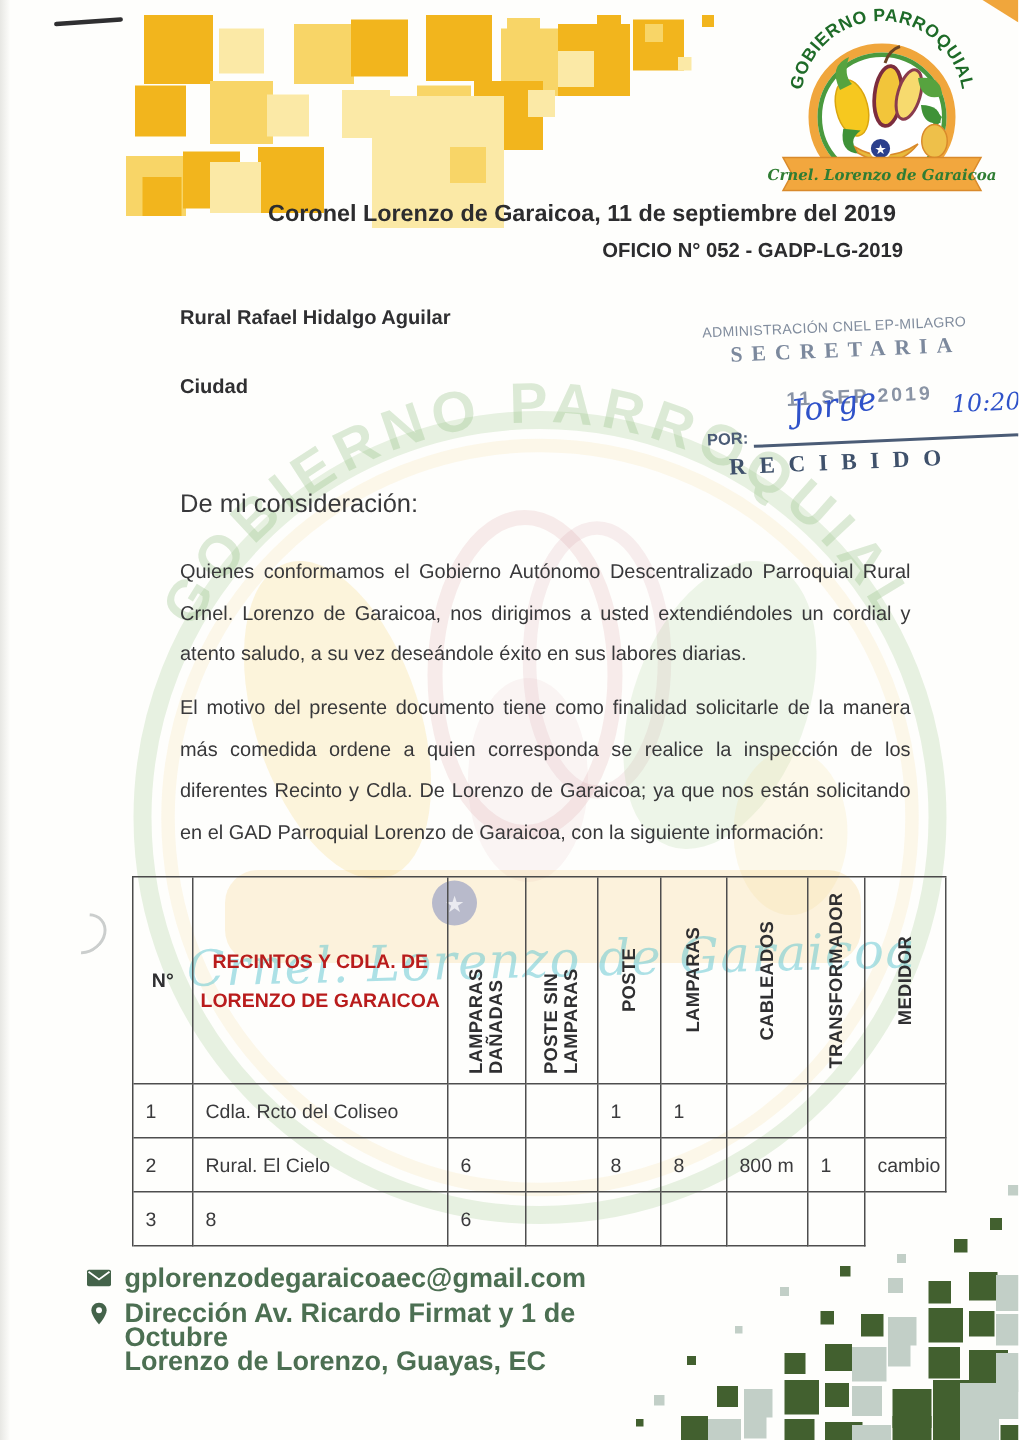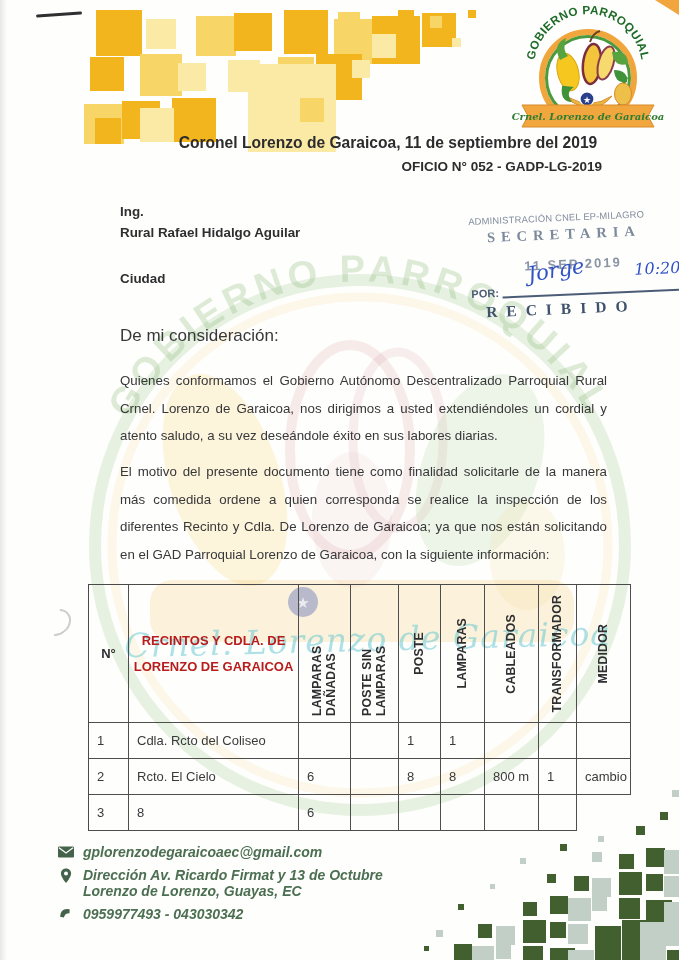--- a/index.html
+++ b/index.html
@@ -65,21 +65,21 @@
   .hR span{display:block;width:162px;text-align:center;font-weight:bold;font-size:13px;
         line-height:26px;color:#b91c1c;}
   .vcell{justify-content:center;}
   .vert{writing-mode:vertical-rl;transform:rotate(180deg);font-weight:bold;font-size:12.3px;
         line-height:1.12;max-height:124px;letter-spacing:.2px;color:#2f2f31;}
   .dcell{padding-left:8px;font-size:13px;color:#3a3a3c;}
 
   .footer{position:absolute;top:844px;left:56px;width:400px;z-index:5;}
   .frow{display:flex;align-items:flex-start;margin-bottom:7px;}
   .ficon{width:20px;flex:0 0 20px;margin-top:1px;}
-  .ftext{margin-left:7px;font-weight:bold;font-style:italic;font-size:14px;line-height:16px;
+  .ftext{margin-left:7px;font-weight:bold;font-size:18px;line-height:16px;
         color:var(--footer-green);}
 </style>
 </head>
 <body>
 
 <div class="page">
 
   <svg class="watermark" width="679" height="960" viewBox="0 0 679 960">
     <circle cx="360" cy="545" r="265" fill="none" stroke="#8bbf7a" stroke-opacity="0.20" stroke-width="12"></circle>
     <circle cx="360" cy="545" r="248" fill="none" stroke="#f0c96a" stroke-opacity="0.13" stroke-width="9"></circle>
@@ -208,21 +208,20 @@
       </defs>
     <text font-family="Liberation Sans, sans-serif" font-size="11.8" font-weight="bold" fill="#1e6b28" letter-spacing="0.4">
       <textPath href="#arcTop" startOffset="50%" text-anchor="middle">GOBIERNO PARROQUIAL</textPath>
     </text>
   </svg>
 
   <div class="title">Coronel Lorenzo de Garaicoa, 11 de septiembre del 2019</div>
   <div class="oficio">OFICIO N° 052 - GADP-LG-2019</div>
 
   <div class="recipient">
-    <div>Ing.</div>
     <div>Rural Rafael Hidalgo Aguilar</div>
     <div class="city">Ciudad</div>
   </div>
 
   <div class="stamp">
     <div class="st1">ADMINISTRACIÓN CNEL EP-MILAGRO</div>
     <div class="st2">SECRETARIA</div>
     <div class="stdate">11 SEP 2019</div>
     <div class="porrow">
       <span class="por">POR:</span>
@@ -269,21 +268,21 @@
     <div class="cell dcell">Cdla. Rcto del Coliseo</div>
     <div class="cell dcell"></div>
     <div class="cell dcell"></div>
     <div class="cell dcell">1</div>
     <div class="cell dcell">1</div>
     <div class="cell dcell"></div>
     <div class="cell dcell"></div>
     <div class="cell dcell"></div>
 
     <div class="cell dcell">2</div>
-    <div class="cell dcell">Rcto. El Cielo</div>
+    <div class="cell dcell">Rural. El Cielo</div>
     <div class="cell dcell">6</div>
     <div class="cell dcell"></div>
     <div class="cell dcell">8</div>
     <div class="cell dcell">8</div>
     <div class="cell dcell">800 m</div>
     <div class="cell dcell">1</div>
     <div class="cell dcell">cambio</div>
 
     <div class="cell dcell">3</div>
     <div class="cell dcell">8</div>
@@ -302,25 +301,19 @@
         <path d="M1.5 2.8 L8.5 8 L15.5 2.8" stroke="#ffffff" stroke-width="1.2" fill="none"></path>
       </svg>
       <div class="ftext">gplorenzodegaraicoaec@gmail.com</div>
     </div>
     <div class="frow">
       <svg class="ficon" viewBox="0 0 16 17" width="14" height="16">
         <path d="M8 0.5 C4.8 0.5 2.6 2.8 2.6 5.9 C2.6 9.8 8 16 8 16 C8 16 13.4 9.8 13.4 5.9 C13.4 2.8 11.2 0.5 8 0.5 Z" fill="#44634a"></path>
         <circle cx="8" cy="5.8" r="2.1" fill="#ffffff"></circle>
       </svg>
       <div class="ftext">
-        <div>Dirección Av. Ricardo Firmat y 13 de Octubre</div>
+        <div>Dirección Av. Ricardo Firmat y 1 de Octubre</div>
         <div>Lorenzo de Lorenzo, Guayas, EC</div>
       </div>
     </div>
-    <div class="frow">
-      <svg class="ficon" viewBox="0 0 16 16" width="15" height="15">
-        <path d="M1.5 6 Q8 -1.5 14.5 6 L11.8 9.2 Q8 6 4.2 9.2 Z" fill="#44634a" transform="rotate(-38 8 8)"></path>
-      </svg>
-      <div class="ftext">0959977493 - 043030342</div>
-    </div>
   </div>
 
 </div>
 
 </body></html>

